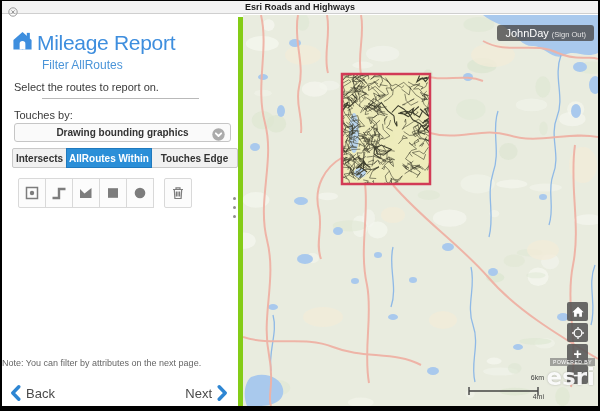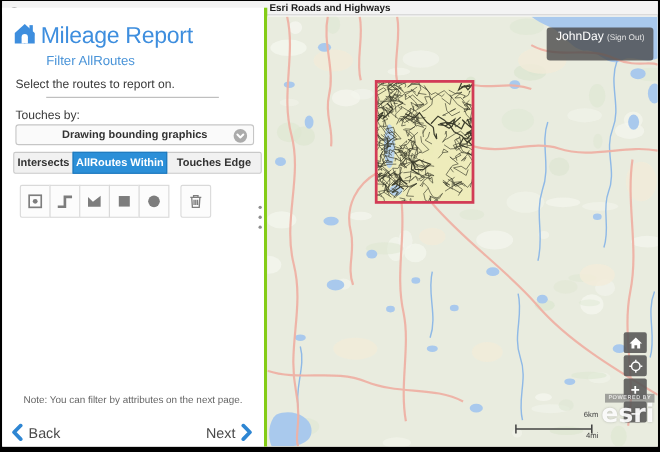--- a/index.html
+++ b/index.html
@@ -5,21 +5,21 @@
   * { margin:0; padding:0; box-sizing:border-box; }
   html,body { width:600px; height:411px; background:#000; font-family:"Liberation Sans", sans-serif; overflow:hidden; }
   .window { position:absolute; left:2px; top:1px; width:596px; height:405px; background:#fff; }
 
   
   .topbar { position:absolute; left:0; top:0; width:100%; height:13px; background:#f3f3f3; border-bottom:1px solid #cfcfcf; }
   .topbar-title { text-align:center; font-size:9px; font-weight:bold; color:#1c1c1c; line-height:13px; }
   .close-btn { position:absolute; left:6px; top:2px; width:10px; height:10px; cursor:pointer; }
 
   
-  .panel { position:absolute; left:0; top:6px; width:241px; bottom:0; background:#fff; border-right:3px solid #84cc16; }
+  .panel { position:absolute; left:0; top:16px; width:241px; bottom:0; background:#fff; border-right:5px solid #84cc16; }
   .panel-header { position:absolute; top:13px; left:9px; display:flex; align-items:center; gap:3px; }
   .panel-title { font-size:21px; color:#3e8ede; letter-spacing:-0.3px; }
   .panel-subtitle { position:absolute; top:41px; left:40px; font-size:12px; color:#4a94d8; }
   .instruction { position:absolute; top:64px; left:12px; font-size:11px; color:#3a3a3a; }
   .divider { position:absolute; top:81px; left:40px; width:157px; border-top:1px solid #b9b9b9; }
   .filter-label { position:absolute; top:92px; left:12px; font-size:11px; color:#3a3a3a; }
 
   .dropdown { position:absolute; top:106px; left:12px; width:217px; height:19px; background:#fafafa;
               border:1px solid #c6c6c6; border-radius:3px; display:flex; align-items:center; cursor:pointer; }
   .dropdown-value { flex:1; text-align:center; font-size:10px; font-weight:bold; color:#333; }
@@ -37,30 +37,30 @@
 
   .tools { position:absolute; top:161px; left:16px; display:flex; align-items:center; }
   .tool { width:28px; height:30px; background:#fcfcfc; border:1px solid #d9d9d9; margin-left:-1px;
           display:flex; align-items:center; justify-content:center; cursor:pointer; }
   .tool:first-child { margin-left:0; border-radius:2px 0 0 2px; }
   .tool-trash { margin-left:10px; border-radius:2px; }
 
   .dots-handle { position:absolute; right:2px; top:180px; display:flex; flex-direction:column; gap:6px; cursor:pointer; }
   .dots-handle i { width:3px; height:3px; border-radius:50%; background:#8f8f8f; }
 
-  .note { position:absolute; bottom:38px; left:0; right:0; text-align:center; font-size:9px; color:#666; }
+  .note { position:absolute; bottom:38px; left:0; right:0; font-size:9px; color:#666; }
   .nav { position:absolute; bottom:5px; left:8px; right:10px; height:18px; display:flex; justify-content:space-between; align-items:flex-end; }
   .nav-btn { display:flex; align-items:center; gap:5px; font-size:13px; color:#4a4a4a; cursor:pointer; background:none; border:none; font-family:inherit; }
 
   
   .map { position:absolute; left:241px; top:14px; right:0; bottom:0; overflow:hidden; background:#e9ecdf; cursor:grab; }
   .map svg.basemap { position:absolute; left:0; top:0; }
 
   .user-btn { position:absolute; top:10px; right:4px; background:rgba(74,74,74,0.8); border-radius:3px;
-              padding:2px 8px 16px; color:#fff; display:flex; align-items:baseline; gap:3px; cursor:pointer; }
+              padding:2px 8px 2px; color:#fff; display:flex; align-items:baseline; gap:3px; cursor:pointer; }
   .user-name { font-size:11px; }
   .user-signout { font-size:7.5px; color:#e4e4e4;text-align:center; }
 
   .map-controls { position:absolute; top:287px; right:10px; display:flex; flex-direction:column; gap:2px; }
   .ctrl-btn { width:21px; height:19px; background:rgba(85,85,85,0.88); border:none; border-radius:2px;
               color:#fff; display:flex; align-items:center; justify-content:center; cursor:pointer;
               font-size:14px; font-weight:bold; line-height:1; font-family:inherit; padding:0; }
 
   .scalebar { position:absolute; right:52px; bottom:6px; width:78px; height:26px; color:#3e3e3e; }
   .scale-km { position:absolute; right:2px; top:0; font-size:7px; }

